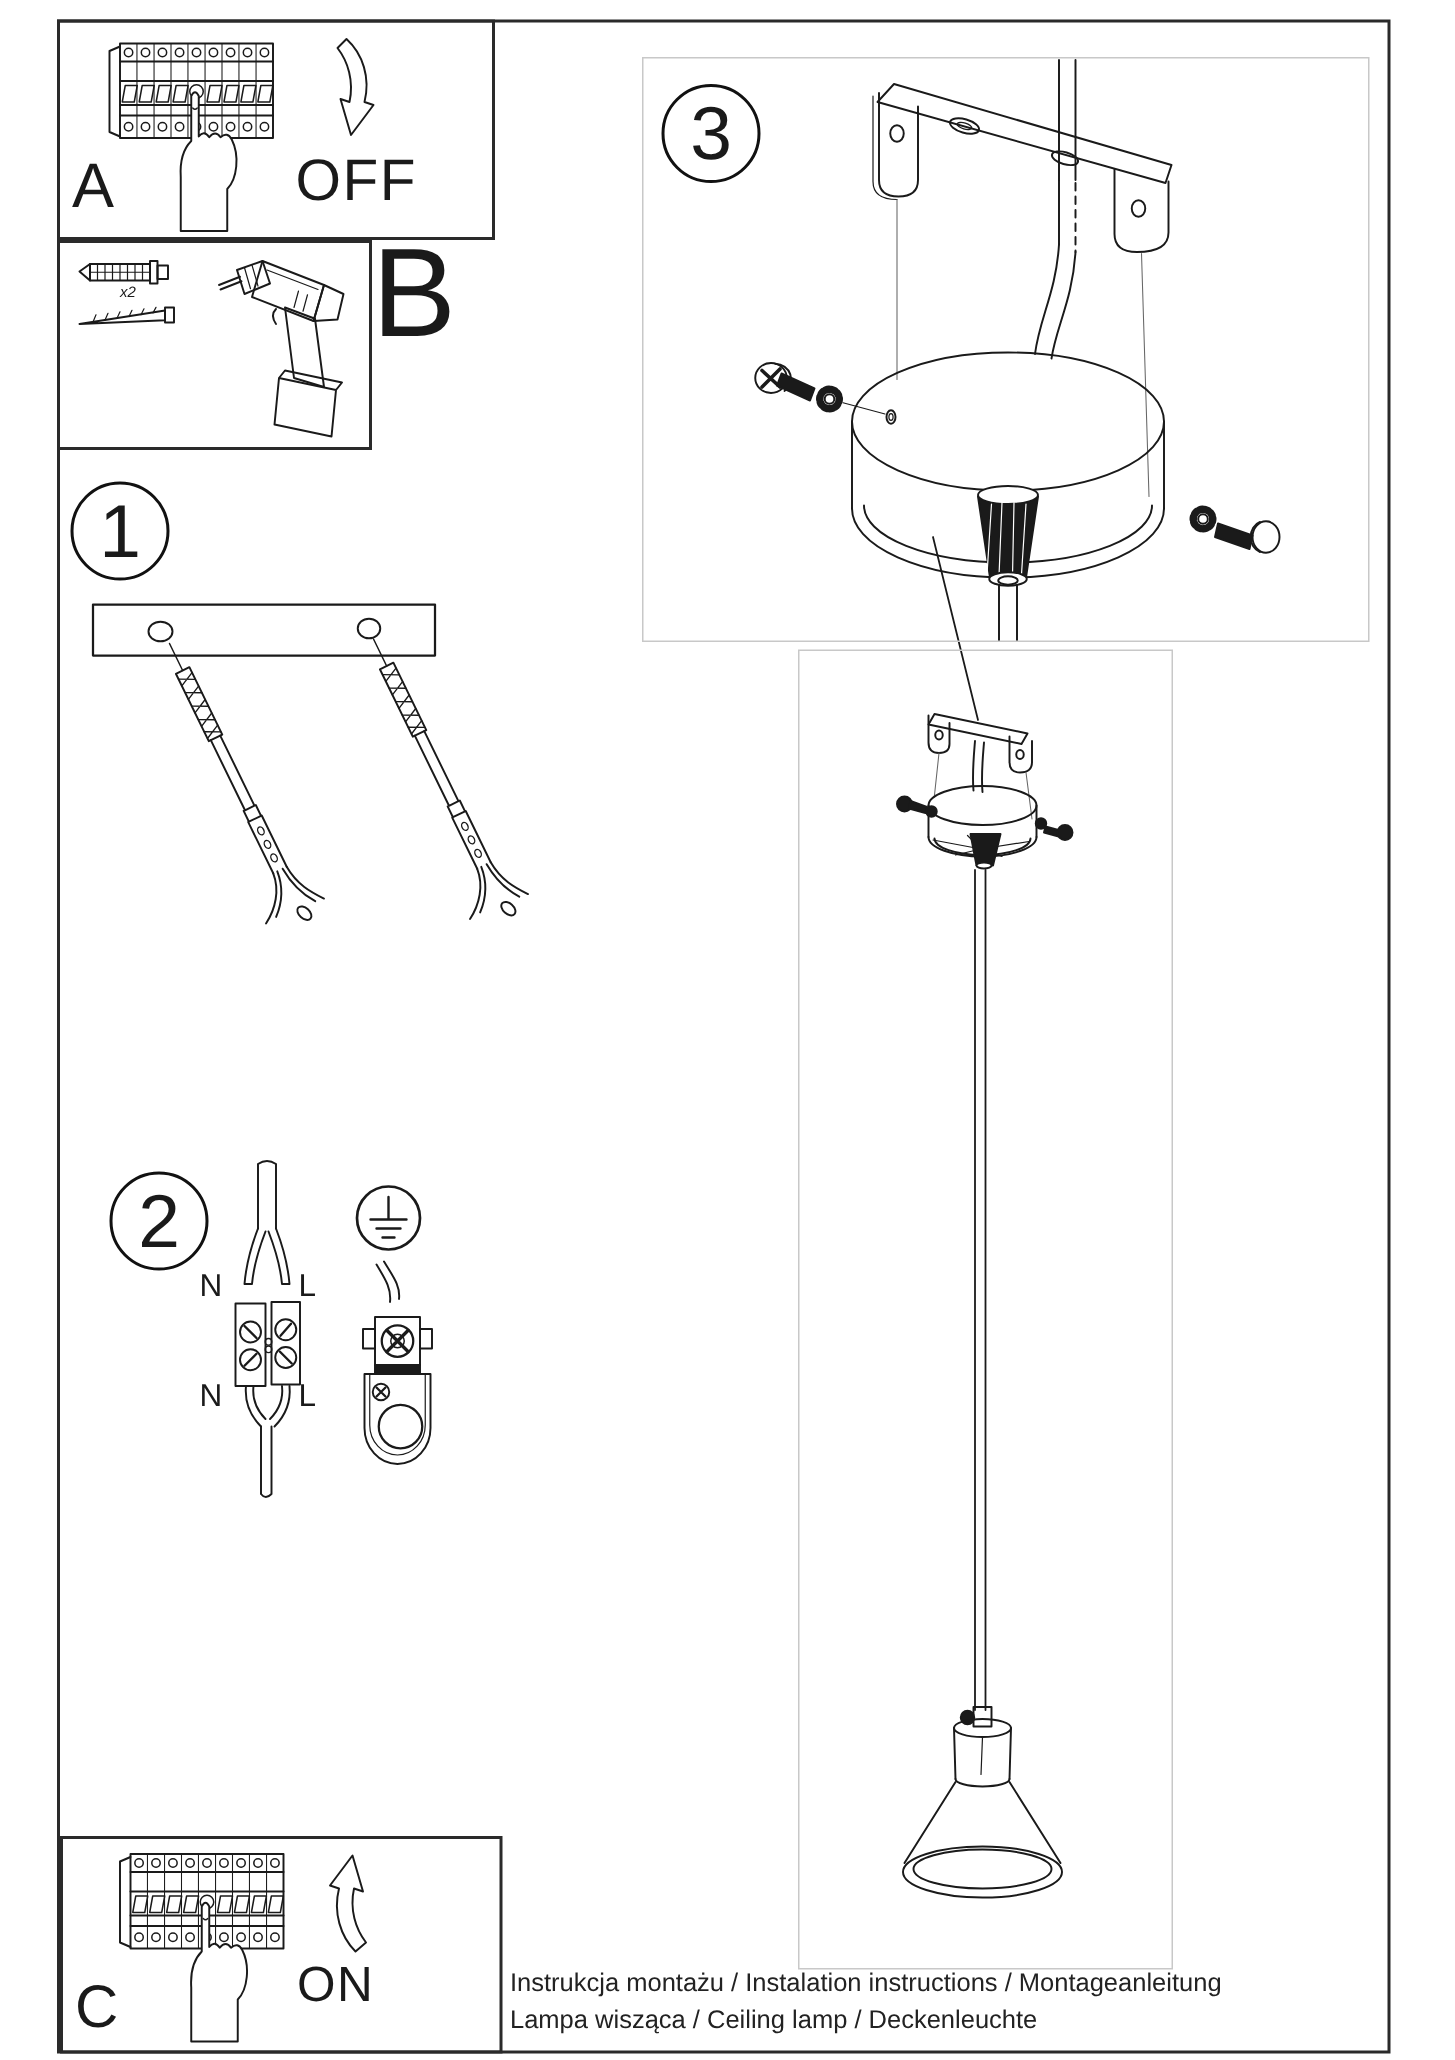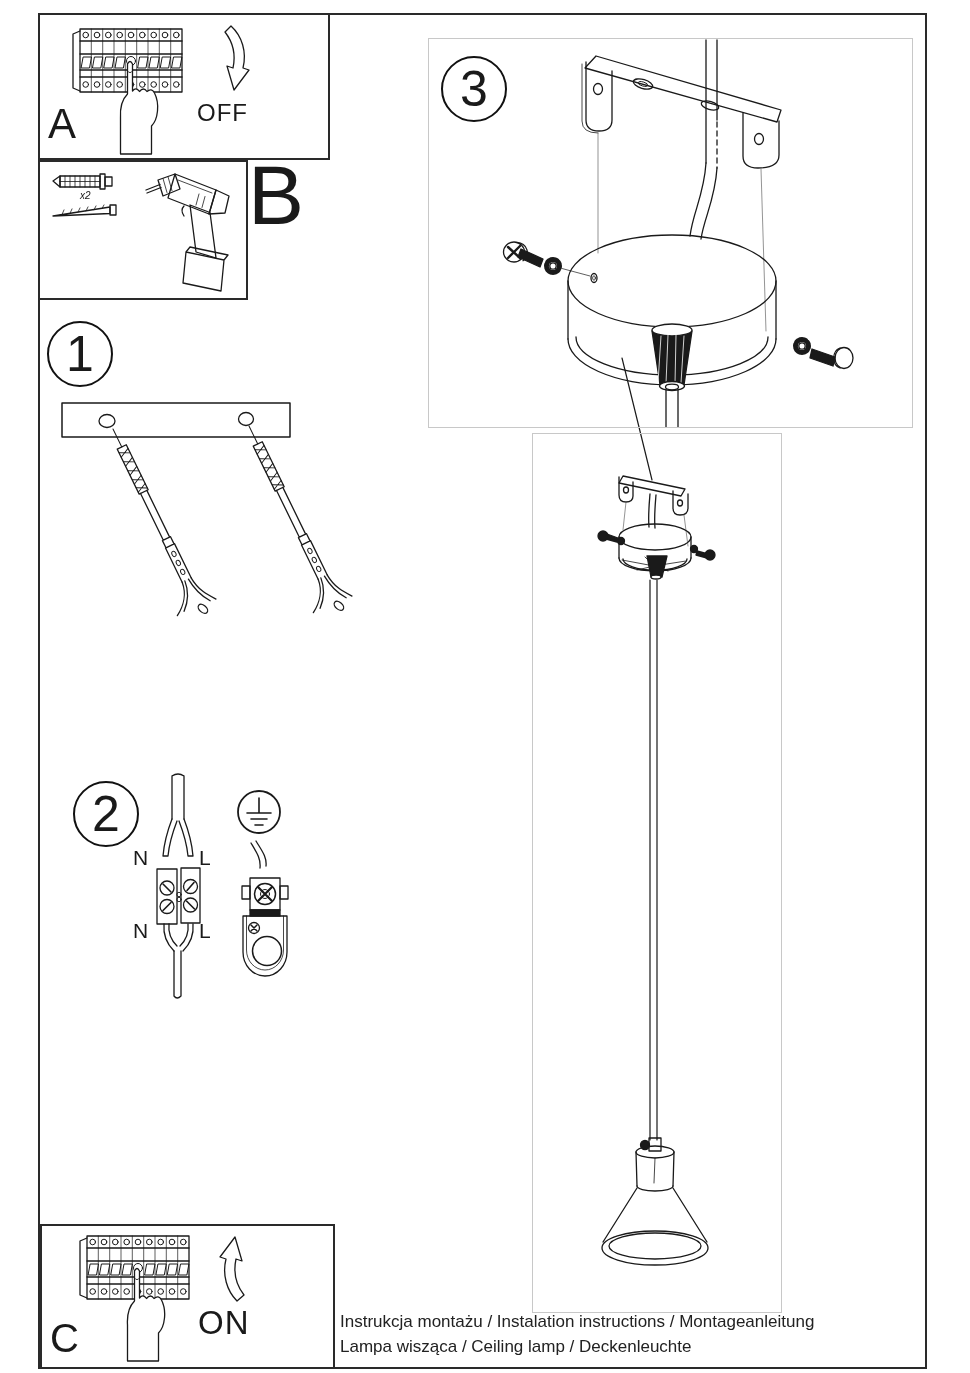--- a/index.html
+++ b/index.html
@@ -12,21 +12,21 @@
     border:2px solid #2a2a2a;box-sizing:border-box;}
   .box{position:absolute;border:2px solid #2a2a2a;box-sizing:border-box;background:transparent;}
   .box-a{left:38px;top:13px;width:292px;height:147px;}
   .box-b{left:38px;top:160px;width:210px;height:140px;}
   .box-c{left:40px;top:1224px;width:295px;height:145px;}
   .box-light{position:absolute;border:1.5px solid #c8c8c8;box-sizing:border-box;}
   .box-3{left:428px;top:38px;width:485px;height:390px;}
   .box-lamp{left:532px;top:433px;width:250px;height:880px;}
   .t{position:absolute;white-space:nowrap;line-height:1;}
   .lbl-a{left:48px;top:103px;font-size:42px;}
-  .lbl-off{left:197px;top:101px;font-size:24px;letter-spacing:1px;}
+  .lbl-off{left:197px;top:101px;font-size:39px;letter-spacing:1px;}
   .lbl-b{left:248px;top:153px;font-size:84px;}
   .lbl-x2{left:80px;top:191px;font-size:10px;font-style:italic;}
   .lbl-c{left:50px;top:1318px;font-size:40px;}
   .lbl-on{left:198px;top:1306px;font-size:33px;letter-spacing:1px;}
   .badge{position:absolute;width:62px;height:62px;border:2.5px solid #111;border-radius:50%;
     display:flex;align-items:center;justify-content:center;font-size:50px;background:#fff;}
   .badge-1{left:47px;top:321px;}
   .badge-2{left:73px;top:781px;}
   .badge-3{left:441px;top:56px;}
   .wl{font-size:21px;}

